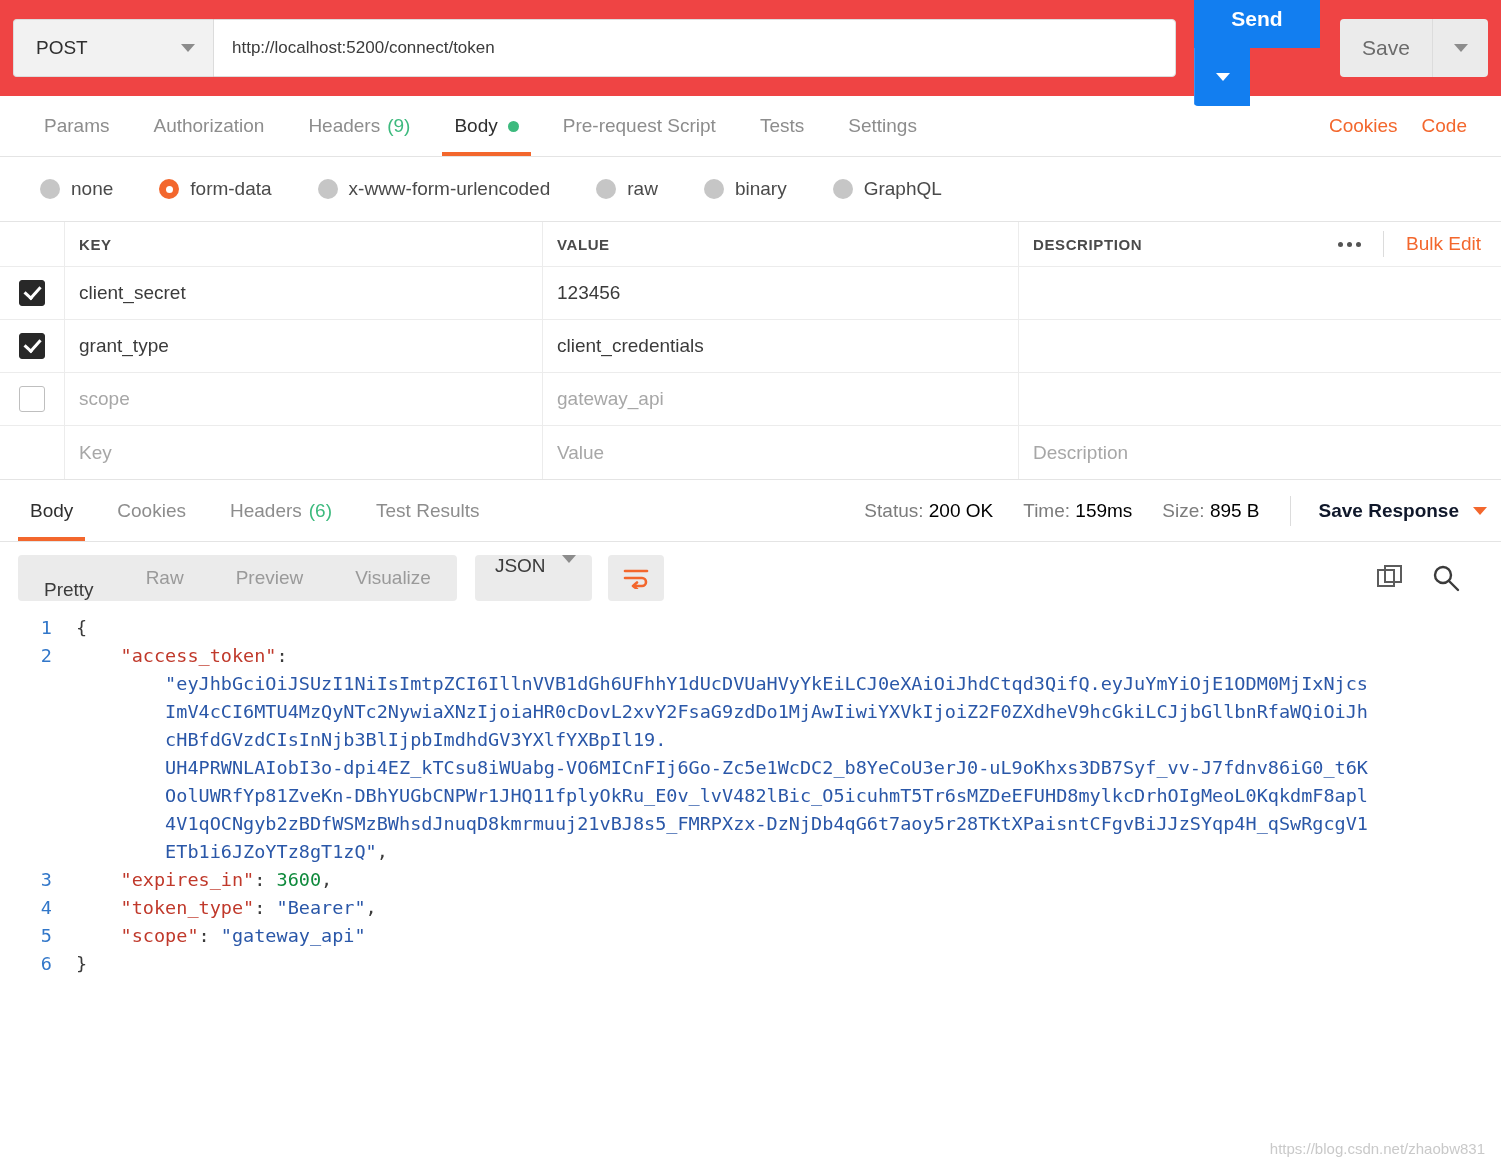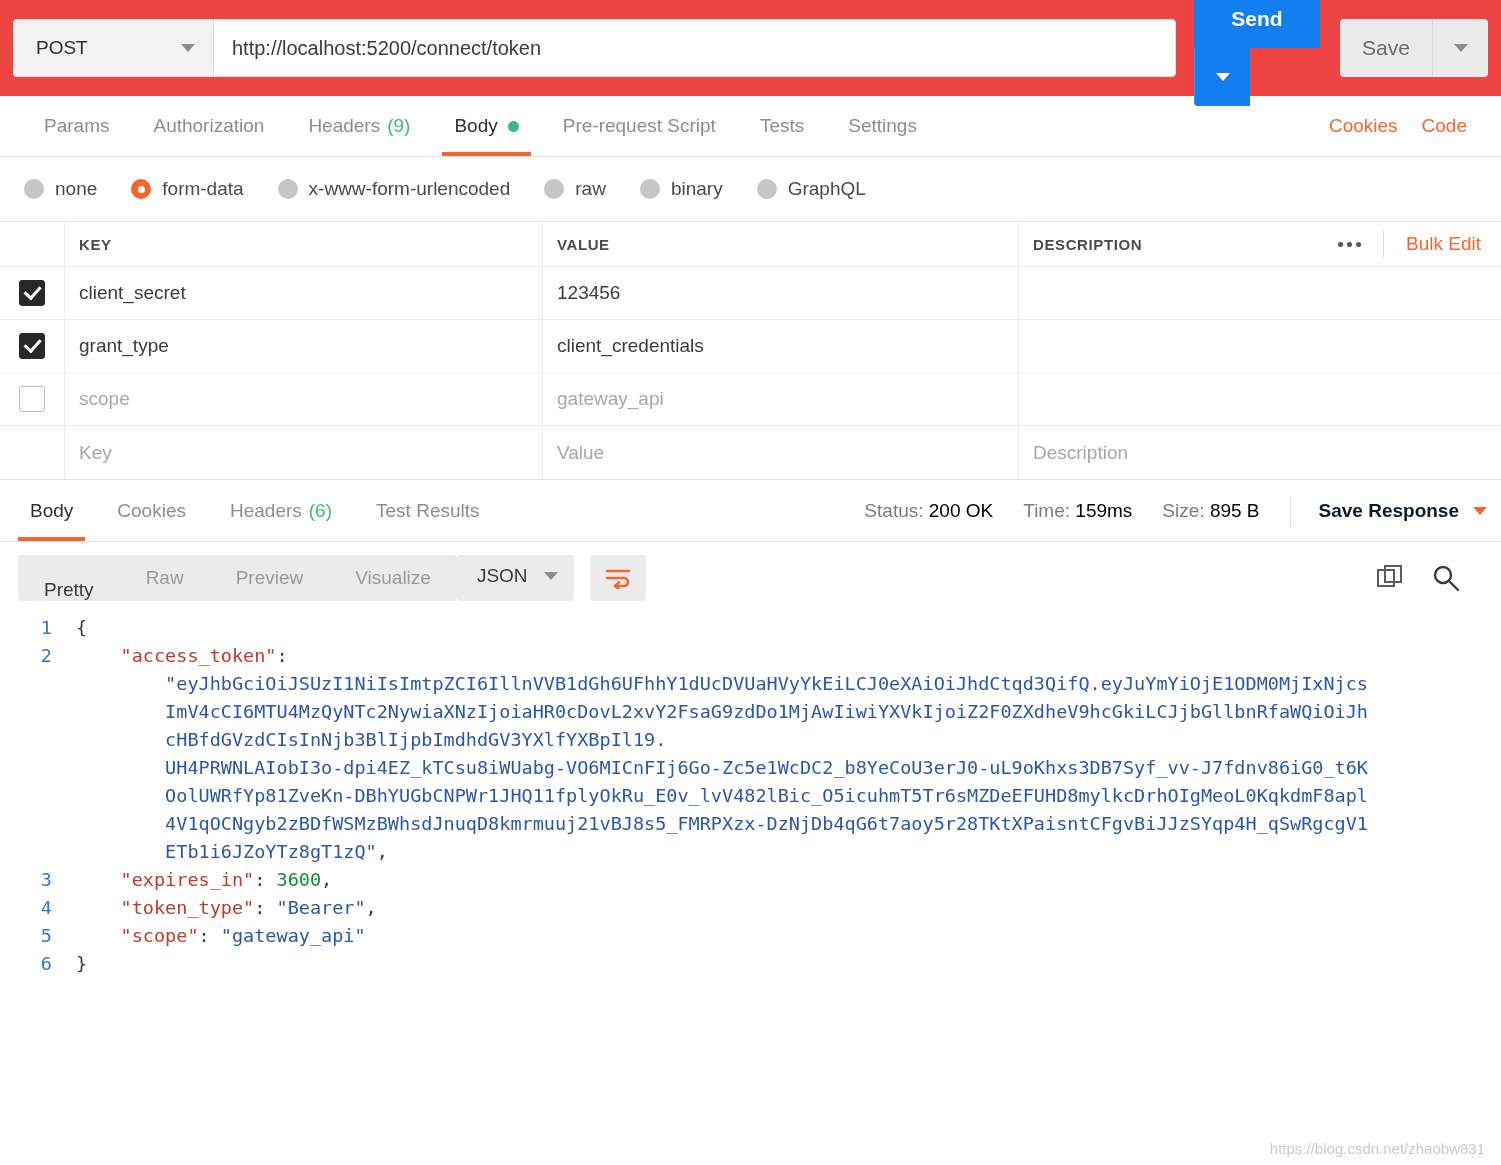--- a/index.html
+++ b/index.html
@@ -43,21 +43,21 @@
     border-top: 8px solid #8c8c8c;
   }
   .caret.white { border-top-color: #fff; }
   .url-input {
     flex: 1;
     height: 58px;
     border: 1px solid #dcdcdc;
     border-radius: 0 4px 4px 0;
     background: #fff;
     padding: 0 18px;
-    font-size: 20px;
+    font-size: 17px;
     color: #3b3b3b;
     font-family: "Liberation Sans", sans-serif;
     outline: none;
   }
   .send-group {
     display: flex;
     margin-left: 18px;
     border-radius: 4px;
     overflow: hidden;
     flex-direction: column;
@@ -144,22 +144,22 @@
     font-size: 19px;
     color: #f3672d;
     cursor: pointer;
   }
 
   
   .bodytypes {
     height: 64px;
     display: flex;
     align-items: center;
-    padding: 0 24px;
-    gap: 0;
+    padding: 0 40px;
+    gap: 12px;
   }
   .radio-item {
     display: flex;
     align-items: center;
     margin-right: 34px;
     cursor: pointer;
     font-size: 19px;
     color: #4a4a4a;
   }
   .radio-dot {
@@ -330,25 +330,26 @@
   }
   .seg {
     display: flex; align-items: center;
     padding: 0 26px;
     font-size: 19px;
     color: #9a9a9a;
     cursor: pointer;
   }
   .seg.active { color: #3b3b3b; margin-top: 24px; }
   .format-select {
-    display: flex; align-items: center;
+    display: flex; align-items: flex-start;
     background: #ebebeb;
     border-radius: 4px;
     height: 46px;
     padding: 0 16px 4px 20px;
+    margin-left: 18px;
     font-size: 19px;
     color: #3b3b3b;
     cursor: pointer;
   }
   .format-select .caret { margin-left: 16px; }
   .wrap-btn {
     width: 56px; height: 46px;
     background: #ebebeb;
     border-radius: 4px;
     margin-left: 16px;

